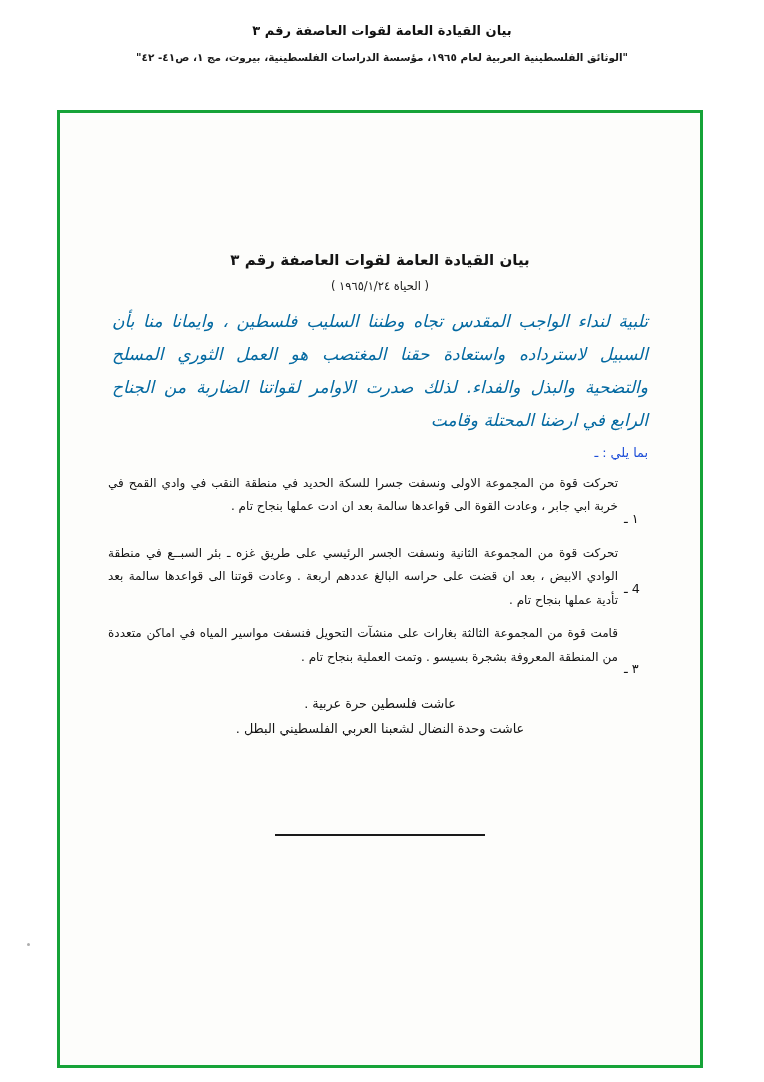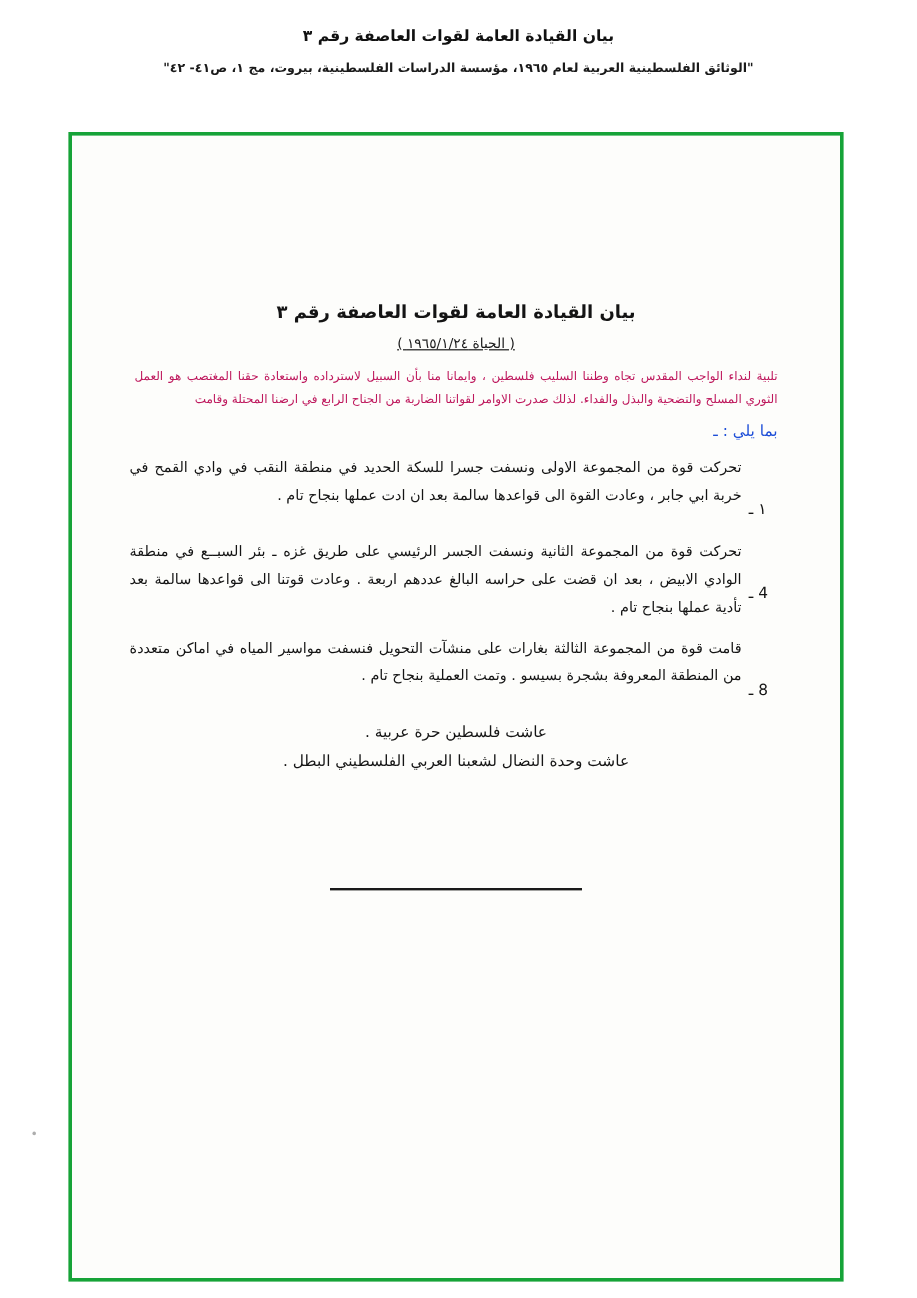--- a/index.html
+++ b/index.html
@@ -66,31 +66,31 @@
     font-weight: bold;
     color: #141414;
     line-height: 1.5;
   }
   .doc-date {
     margin-top: 7px;
     text-align: center;
     font-size: 11.5px;
     color: #1a1a1a;
     letter-spacing: 0.5px;
-    text-decoration: underline;
   }
 
   .doc-para {
     margin-top: 12px;
-    font-size: 10px;
-    line-height: 1.95;
-    color: #be185d;
+    font-size: 17px;
+    line-height: 1.95;
+    color: #0369a1;
     text-align: justify;
     text-align-last: center;
     padding: 0 8px;
+    font-style: italic;
   }
   .doc-para.lead {
     text-align-last: right;
   }
 
   .doc-subline {
     margin-top: 4px;
     font-size: 12.8px;
     line-height: 1.95;
     color: #1d4ed8;
@@ -181,21 +181,21 @@
     <div class="items">
       <div class="item">
         <div class="item-num">١ ـ</div>
         <div class="item-text">تحركت قوة من المجموعة الاولى ونسفت جسرا للسكة الحديد في منطقة النقب في وادي القمح في خربة ابي جابر ، وعادت القوة الى قواعدها سالمة بعد ان ادت عملها بنجاح تام .</div>
       </div>
       <div class="item">
         <div class="item-num">4 ـ</div>
         <div class="item-text">تحركت قوة من المجموعة الثانية ونسفت الجسر الرئيسي على طريق غزه ـ بئر السبــع في منطقة الوادي الابيض ، بعد ان قضت على حراسه البالغ عددهم اربعة . وعادت قوتنا الى قواعدها سالمة بعد تأدية عملها بنجاح تام .</div>
       </div>
       <div class="item">
-        <div class="item-num">8 ـ</div>
+        <div class="item-num">٣ ـ</div>
         <div class="item-text">قامت قوة من المجموعة الثالثة بغارات على منشآت التحويل فنسفت مواسير المياه في اماكن متعددة من المنطقة المعروفة بشجرة بسيسو . وتمت العملية بنجاح تام .</div>
       </div>
     </div>
 
     <div class="closing">
       <div class="closing-line second">عاشت فلسطين حرة عربية .</div>
       <div class="closing-line">عاشت وحدة النضال لشعبنا العربي الفلسطيني البطل .</div>
     </div>
 
     <div class="rule-wrap">

